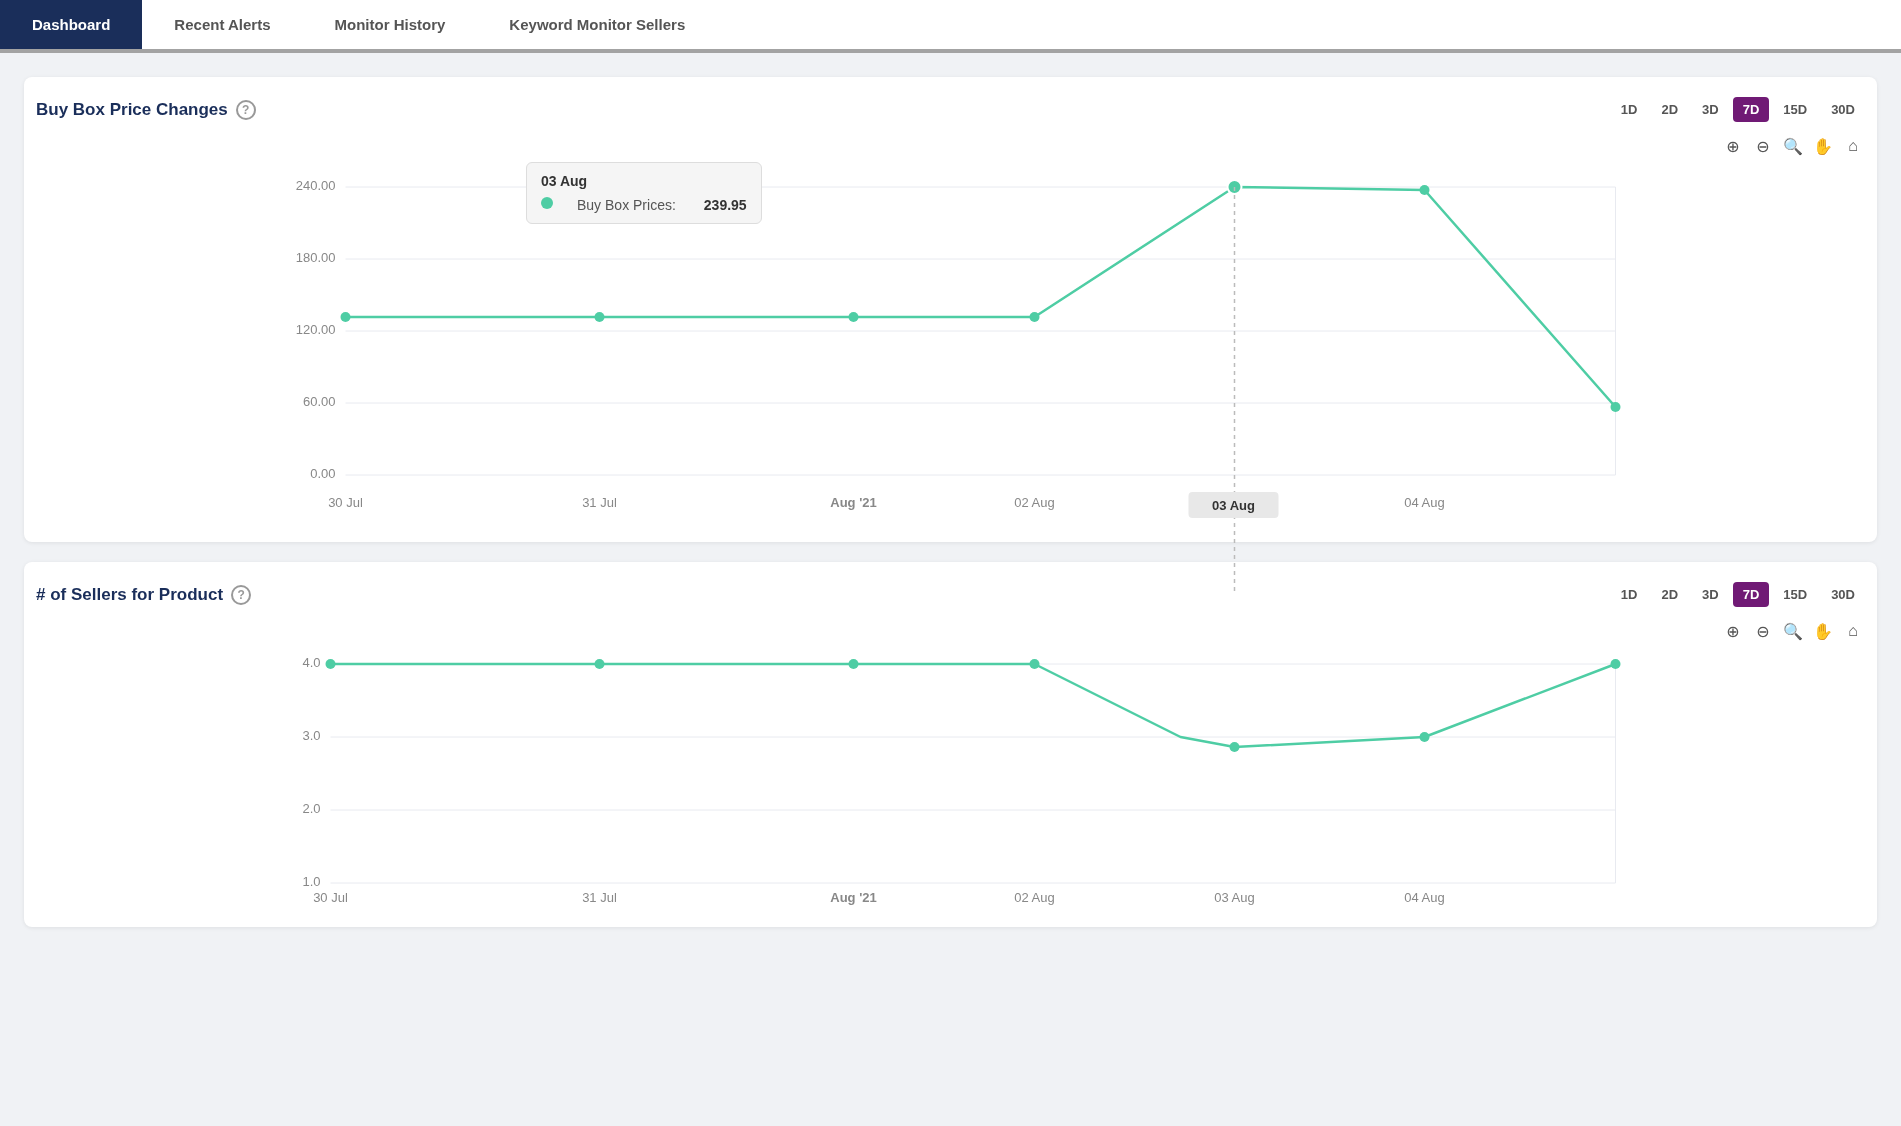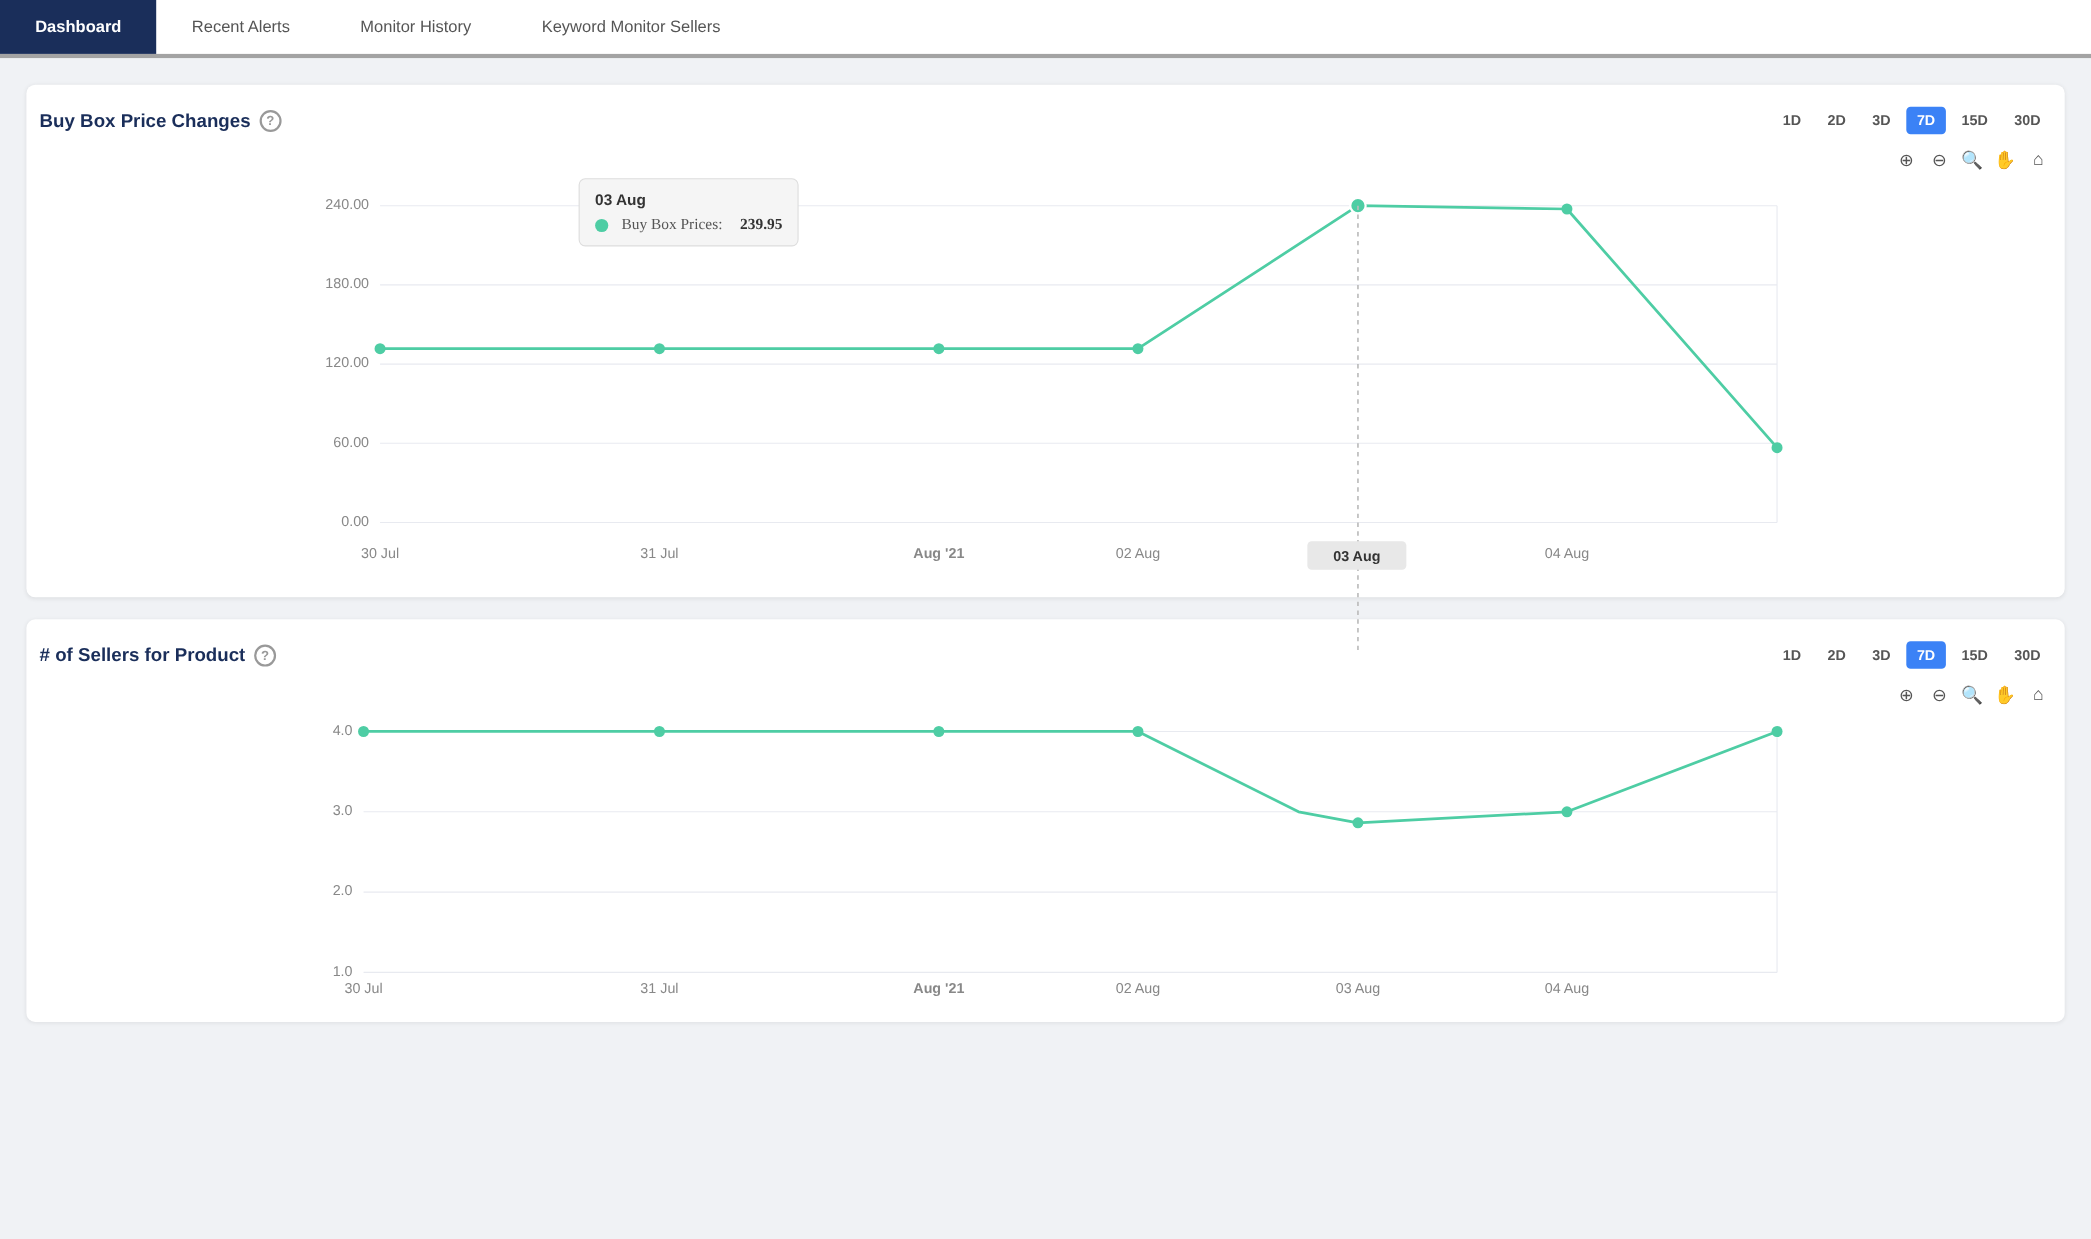--- a/index.html
+++ b/index.html
@@ -8,21 +8,21 @@
     
     .nav-tabs {
       display: flex;
       background: #fff;
       border-bottom: 4px solid #a3a3a3;
       padding: 0;
     }
     .nav-tab {
       padding: 16px 32px;
       font-size: 15px;
-      font-weight: 400;
+      font-weight: 700;
       color: #555;
       cursor: pointer;
       border: none;
       background: none;
       position: relative;
       white-space: nowrap;
     }
     .nav-tab.active {
       background: #1a2e5a;
       color: #fff;
@@ -72,21 +72,21 @@
       padding: 5px 10px;
       font-size: 13px;
       font-weight: 600;
       border: none;
       background: none;
       color: #555;
       cursor: pointer;
       border-radius: 4px;
     }
     .period-btn.active {
-      background: #3b82f6;
+      background: #701a75;
       color: #fff;
     }
 
     
     .chart-toolbar {
       display: flex;
       justify-content: flex-end;
       gap: 6px;
       margin-bottom: 4px;
     }
@@ -116,23 +116,21 @@
       z-index: 10;
       min-width: 180px;
     }
     .tooltip-date {
       font-weight: 600;
       margin-bottom: 8px;
       color: #333;
     }
     .tooltip-row {
       display: flex;
-      align-items: center;
-      gap: 12px;
-      font-family: Liberation Serif, serif;
+      gap: 24px;
     }
     .tooltip-dot {
       width: 12px; height: 12px;
       border-radius: 50%;
     }
     .tooltip-label { color: #555; }
     .tooltip-value { font-weight: 700; color: #333; margin-left: 4px; }
   </style>
 </head>
 <body>

